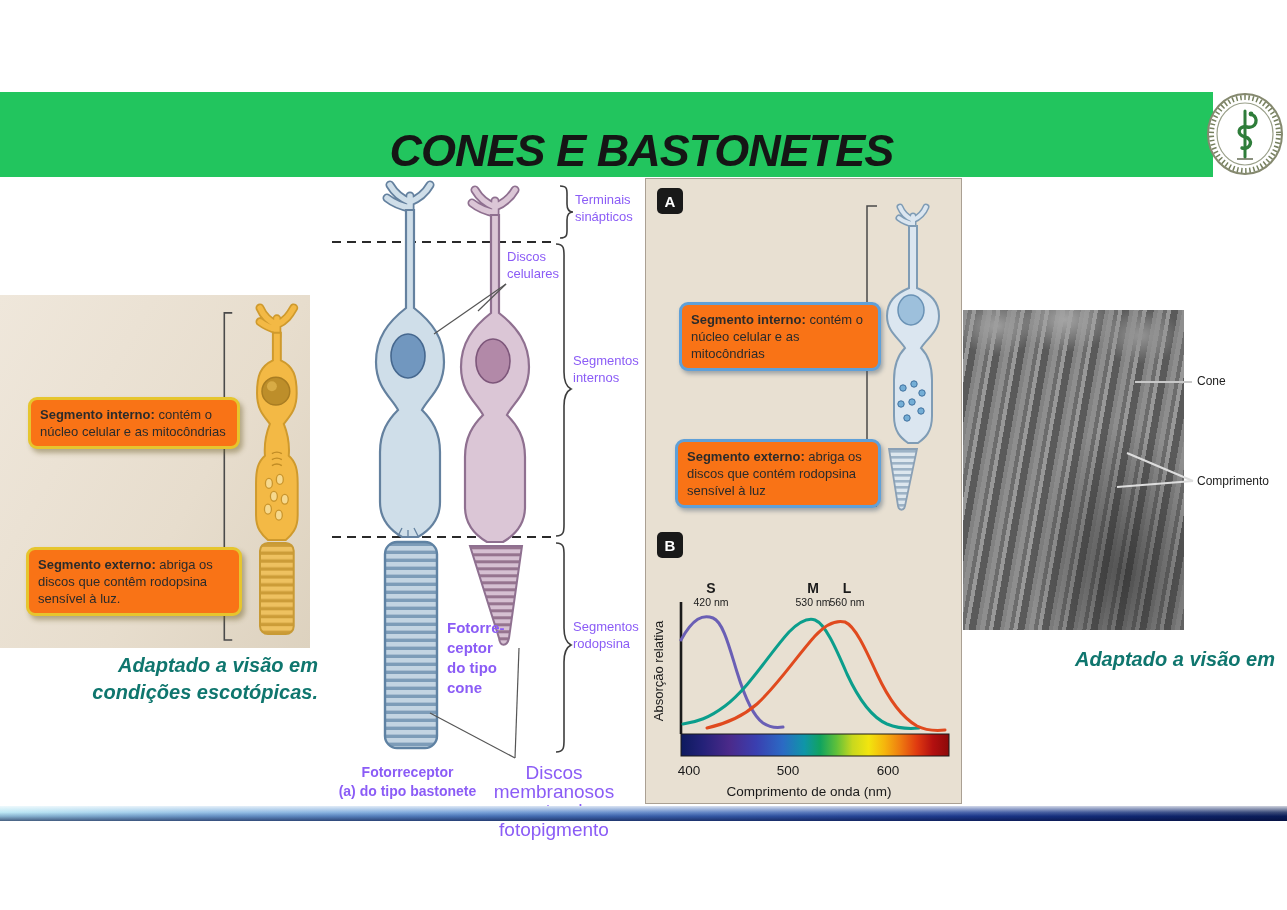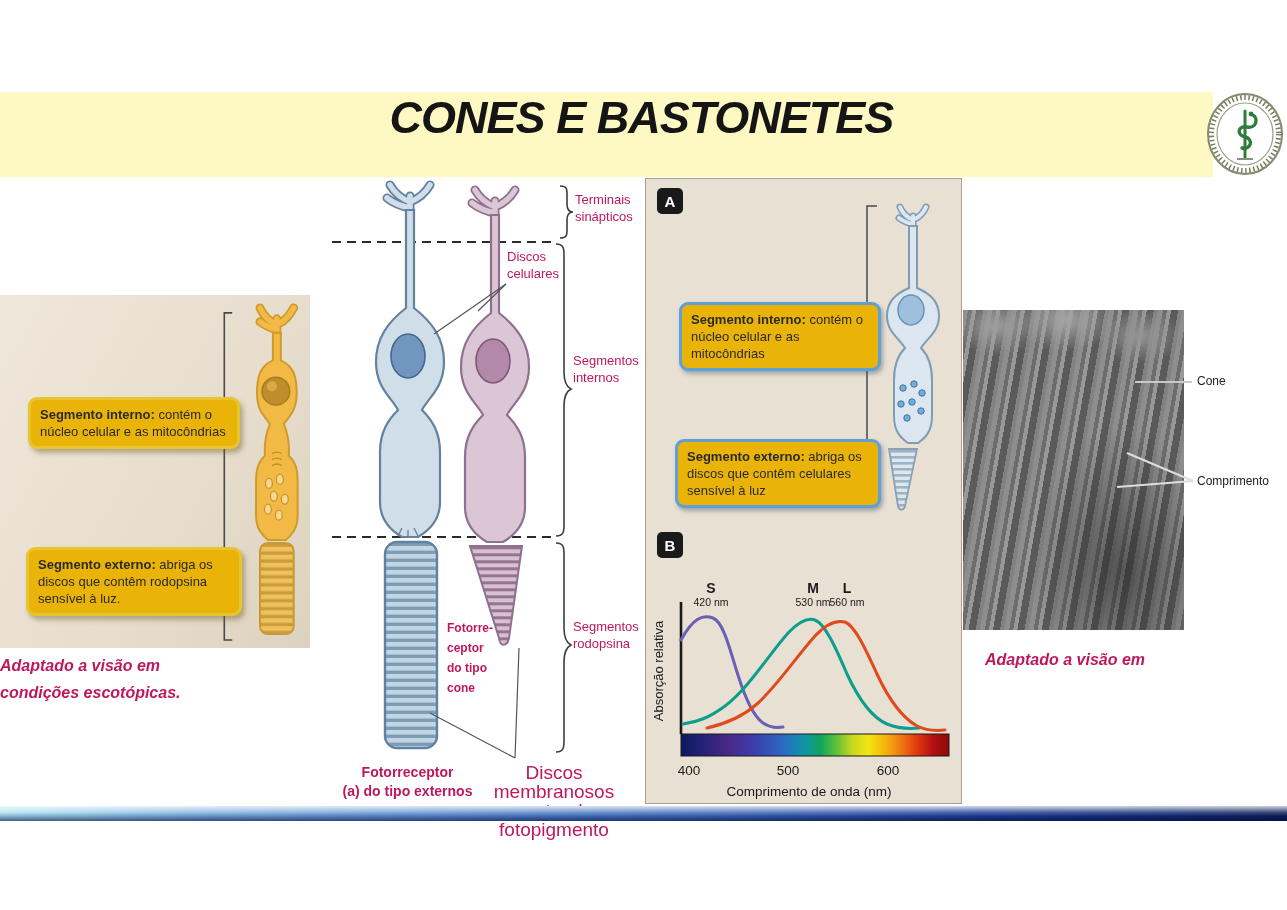--- a/index.html
+++ b/index.html
@@ -1,47 +1,47 @@
 <!DOCTYPE html>
 <html><head>
 <meta charset="utf-8">
 <style>
   html,body{margin:0;padding:0;background:#fff;}
   .slide{position:relative;width:1287px;height:910px;background:#fff;overflow:hidden;
          font-family:"Liberation Sans",sans-serif;color:#1a1a1a;}
   .abs{position:absolute;}
 
   
-  .banner{left:0;top:92px;width:1213px;height:85px;background:#fef9c3;
-          display:flex;align-items:flex-start;justify-content:center;}
+  .banner{left:0;top:92px;width:1213px;height:85px;background:#22c55e;
+          display:flex;align-items:flex-end;justify-content:center;}
   .banner h1{margin:0 0 0 70px;font-size:45px;font-style:italic;font-weight:bold;
              letter-spacing:-1px;color:#151515;}
   .logo{left:1204px;top:91px;width:82px;height:86px;}
 
   
   .intro{left:10px;top:201px;font-size:21px;font-weight:bold;font-style:italic;
          text-decoration:underline;color:#111;}
 
   
   .left-fig{left:0;top:295px;width:310px;height:353px;
             background:linear-gradient(120deg,#efe7db 0%,#e7ddcd 60%,#ddd2bf 100%);}
-  .callout{background:#eab308;border-radius:9px;padding:6px 9px;font-size:13px;line-height:17px;color:#2b2b2b;}
+  .callout{background:#f97316;border-radius:9px;padding:6px 9px;font-size:13px;line-height:17px;color:#2b2b2b;}
   .callout .b{font-weight:bold;}
   .callout.yellow{border:3px solid #e6c52e;box-shadow:3px 4px 5px rgba(110,95,40,.45);}
   .callout.blue{border:3px solid #5fa0d8;box-shadow:2px 3px 4px rgba(70,90,110,.45);}
 
-  .caption{font-size:16px;font-weight:bold;font-style:italic;text-align:left;line-height:27px;color:#be185d;}
+  .caption{font-size:20px;font-weight:bold;font-style:italic;text-align:right;line-height:27px;color:#0f766e;}
   .caption .u{}
   .left-caption{left:0;top:652px;width:318px;}
   .right-caption{left:985px;top:646px;width:290px;}
 
   
   .center-fig{left:330px;top:180px;width:315px;height:632px;}
-  .dlabel{position:absolute;font-size:13px;line-height:17px;color:#be185d;}
-  .dlabel.bold{font-weight:bold;font-size:12px;line-height:20px;}
+  .dlabel{position:absolute;font-size:13px;line-height:17px;color:#8b5cf6;}
+  .dlabel.bold{font-weight:bold;font-size:15px;line-height:20px;}
   .lbl-bastonete{left:0;top:583px;width:155px;text-align:center;font-weight:bold;font-size:14px;line-height:19px;}
   .lbl-discos{left:150px;top:583px;width:148px;text-align:center;font-size:19px;line-height:19px;}
 
   
   .panel-fig{left:645px;top:178px;width:315px;height:624px;background:#e8e0d2;
              border:1px solid #aaa093;z-index:5;}
   .badge{width:26px;height:26px;background:#191919;border-radius:5px;color:#fff;
          font-weight:bold;font-size:15px;display:flex;align-items:center;justify-content:center;}
   .badge-a{left:11px;top:9px;}
   .badge-b{left:11px;top:353px;}
@@ -207,21 +207,21 @@
       <div>rodopsina</div>
     </div>
     <div class="dlabel bold" style="left:117px;top:438px;">
       <div>Fotorre-</div>
       <div>ceptor</div>
       <div>do tipo</div>
       <div>cone</div>
     </div>
     <div class="dlabel lbl-bastonete">
       <div>Fotorreceptor</div>
-      <div>(a)  do tipo externos</div>
+      <div>(a)  do tipo bastonete</div>
     </div>
     <div class="dlabel lbl-discos">
       <div>Discos membranosos</div>
       <div>contendo fotopigmento</div>
     </div>
   </div>
 
   <div class="abs panel-fig">
     <div class="abs badge badge-a">A</div>
     <div class="abs badge badge-b">B</div>
@@ -254,21 +254,21 @@
           <circle cx="70" cy="215" r="3.2"></circle>
         <circle cx="56" cy="222" r="3.2"></circle>
       </g>
       <path d="M38,253 L66,253 L54,310 C53,315 48,315 47,310 Z" fill="url(#coneStripeB2)" stroke="#8aa0b5" stroke-width="1.8"></path>
     </svg>
 
     <div class="abs callout blue pbox1">
       <span class="b">Segmento interno:</span><span> contém o núcleo celular e as mitocôndrias</span>
     </div>
     <div class="abs callout blue pbox2">
-      <span class="b">Segmento externo:</span><span> abriga os discos que contêm celulares sensível à luz</span>
+      <span class="b">Segmento externo:</span><span> abriga os discos que contém rodopsina sensível à luz</span>
     </div>
 
     <svg class="abs" style="left:3px;top:397px;" width="312" height="228" viewBox="0 0 312 228">
       <defs>
         <linearGradient id="spec" x1="0" y1="0" x2="1" y2="0">
           <stop offset="0" stop-color="#0d1a5e"></stop>
             <stop offset=".08" stop-color="#232178"></stop>
           <stop offset=".18" stop-color="#4b2a8a"></stop>
             <stop offset=".28" stop-color="#3a3fb0"></stop>
           <stop offset=".38" stop-color="#2b6ac4"></stop>

